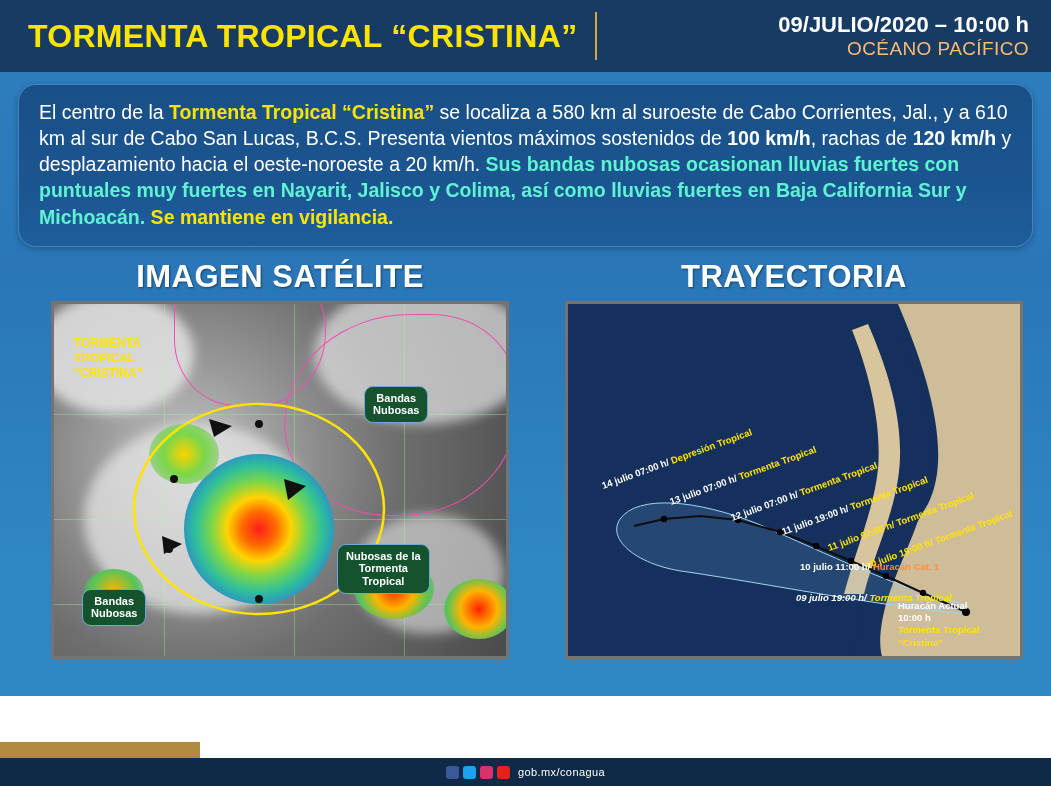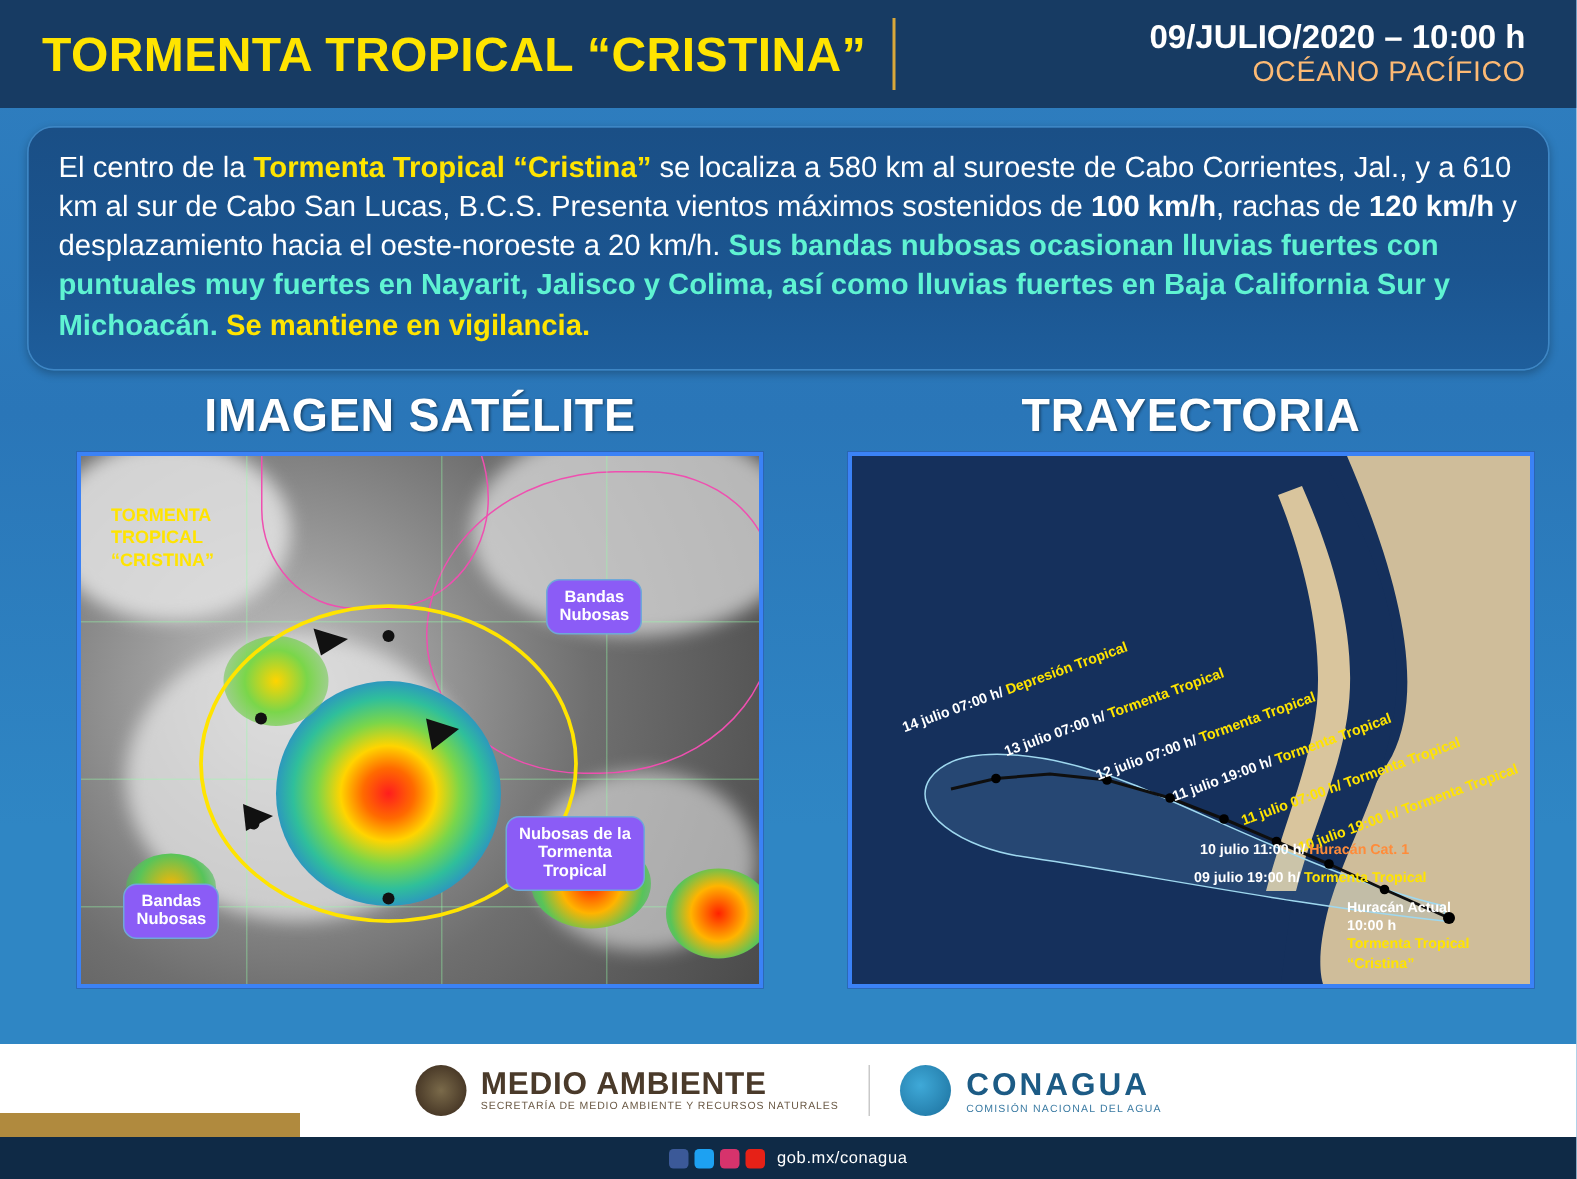--- a/index.html
+++ b/index.html
@@ -15,21 +15,21 @@
     position:relative;
   }
   .header .title{
     color:#ffe400;font-size:32px;font-weight:bold;letter-spacing:.3px;
     padding-left:28px;flex:0 0 auto;white-space:nowrap;
   }
   .header .divider{
     width:2px;height:48px;background:#d9a83a;margin:0 22px 0 18px;
   }
   .header .meta{
-    flex:1;text-align:right;padding-right:34px;line-height:1.15;
+    flex:1;text-align:right;padding-right:22px;line-height:1.15;
   }
   .header .meta .date{color:#ffffff;font-size:22px;font-weight:bold;}
   .header .meta .ocean{color:#fdba74;font-size:19px;letter-spacing:.4px;}
 
   
   .panel-wrap{padding:12px 18px 0 18px;}
   .panel{
     background:linear-gradient(180deg,#1a4f86 0%,#1b5590 60%,#1e5e9c 100%);
     border-radius:18px;border:1px solid #3e86c4;
     padding:14px 20px 16px 20px;
@@ -41,40 +41,40 @@
   .hl-c{color:#5ff3d2;font-weight:bold;}
 
   
   .sections{display:flex;margin-top:12px;padding-left:23px;}
   .col{flex:1;}
   .col h2{
     margin:0;text-align:center;color:#ffffff;font-size:31px;font-weight:bold;
     letter-spacing:.5px;text-shadow:1px 1px 2px rgba(0,0,0,.45);
   }
   .frame{
-    margin:6px auto 0 auto;border:3px solid #3b82f6;background:#0d1b2a;
+    margin:6px auto 0 auto;border:3px solid #737373;background:#0d1b2a;
     position:relative;overflow:hidden;
   }
   #sat-frame{width:452px;height:352px;}
   #tray-frame{width:452px;height:352px;}
 
   
   .sat-bg{position:absolute;inset:0;background:
      radial-gradient(circle at 30% 45%, #c9c9c9 0%, #9b9b9b 25%, #6f6f6f 55%, #4a4a4a 100%);
   }
   .sat-cloud{position:absolute;border-radius:50%;background:#e4e4e4;filter:blur(6px);opacity:.85;}
   .coast{position:absolute;background:transparent;border:1.5px solid #e545a8;border-radius:40% 60% 50% 45%;}
   .grid-l{position:absolute;background:rgba(150,255,170,.35);}
   .eye-wrap{position:absolute;left:150px;top:150px;width:120px;height:120px;}
   .eye-ring{position:absolute;border-radius:50%;}
   .lbl{
     position:absolute;color:#ffffff;font-size:11px;font-weight:bold;line-height:1.15;
     text-align:center;
   }
-  .lbl.box{background:#8b5cf6;border:1px solid #6fa8d8;border-radius:9px;padding:5px 8px;}
+  .lbl.box{background:#14532d;border:1px solid #6fa8d8;border-radius:9px;padding:5px 8px;}
   .lbl.plain{color:#ffe400;text-align:left;}
 
   
   .tr-bg{position:absolute;inset:0;background:#15305c;}
   .trk-lbl{position:absolute;color:#ffffff;font-size:9.5px;font-weight:bold;white-space:nowrap;}
   .trk-lbl .y{color:#ffe400;}
   .trk-lbl .o{color:#ff8c3a;}
   .pos-lbl{position:absolute;color:#ffffff;font-size:9.5px;font-weight:bold;text-align:left;line-height:1.3;}
 
   
@@ -234,53 +234,36 @@
         <span class="y">Tormenta Tropical</span>
       </div>
       <div class="trk-lbl" style="left:300px;top:256px;transform:rotate(-20deg);transform-origin:left bottom;color:#ffe400;">
         <span>10 julio 19:00 h/</span>
         <span class="y">Tormenta Tropical</span>
       </div>
       <div class="trk-lbl" style="left:232px;top:257px;">
         <span>10 julio 11:00 h/</span>
         <span class="o">Huracán Cat. 1</span>
       </div>
-      <div class="trk-lbl" style="left:228px;top:276px;">
+      <div class="trk-lbl" style="left:228px;top:288px;font-style:italic;">
         <span>09 julio 19:00 h/</span>
         <span class="y">Tormenta Tropical</span>
       </div>
 
       <div class="pos-lbl" style="left:330px;top:296px;">
         <div>Huracán Actual</div>
         <div>10:00 h</div>
         <div style="color:#ffe400;">Tormenta Tropical</div>
         <div style="color:#ffe400;">“Cristina”</div>
       </div>
     </div>
   </div>
 </div>
 
 <div class="footer">
-  <div class="footer-inner">
-    <div class="brand">
-      <div class="eagle"></div>
-      <div class="brand-txt">
-        <div class="b1">MEDIO AMBIENTE</div>
-        <div class="b2">SECRETARÍA DE MEDIO AMBIENTE Y RECURSOS NATURALES</div>
-      </div>
-    </div>
-    <div class="vline"></div>
-    <div class="brand">
-      <div class="clogo"></div>
-      <div class="con-txt">
-        <div class="c1">CONAGUA</div>
-        <div class="c2">COMISIÓN NACIONAL DEL AGUA</div>
-      </div>
-    </div>
-  </div>
   <div class="gold-left"></div>
   <div class="footer-bar">
     <span class="soc">
       <span class="sq" style="background:#3b5998;"></span>
       <span class="sq" style="background:#1da1f2;"></span>
       <span class="sq" style="background:#d6336c;"></span>
       <span class="sq" style="background:#e62117;"></span>
     </span>
     <span class="url">gob.mx/conagua</span>
   </div>

